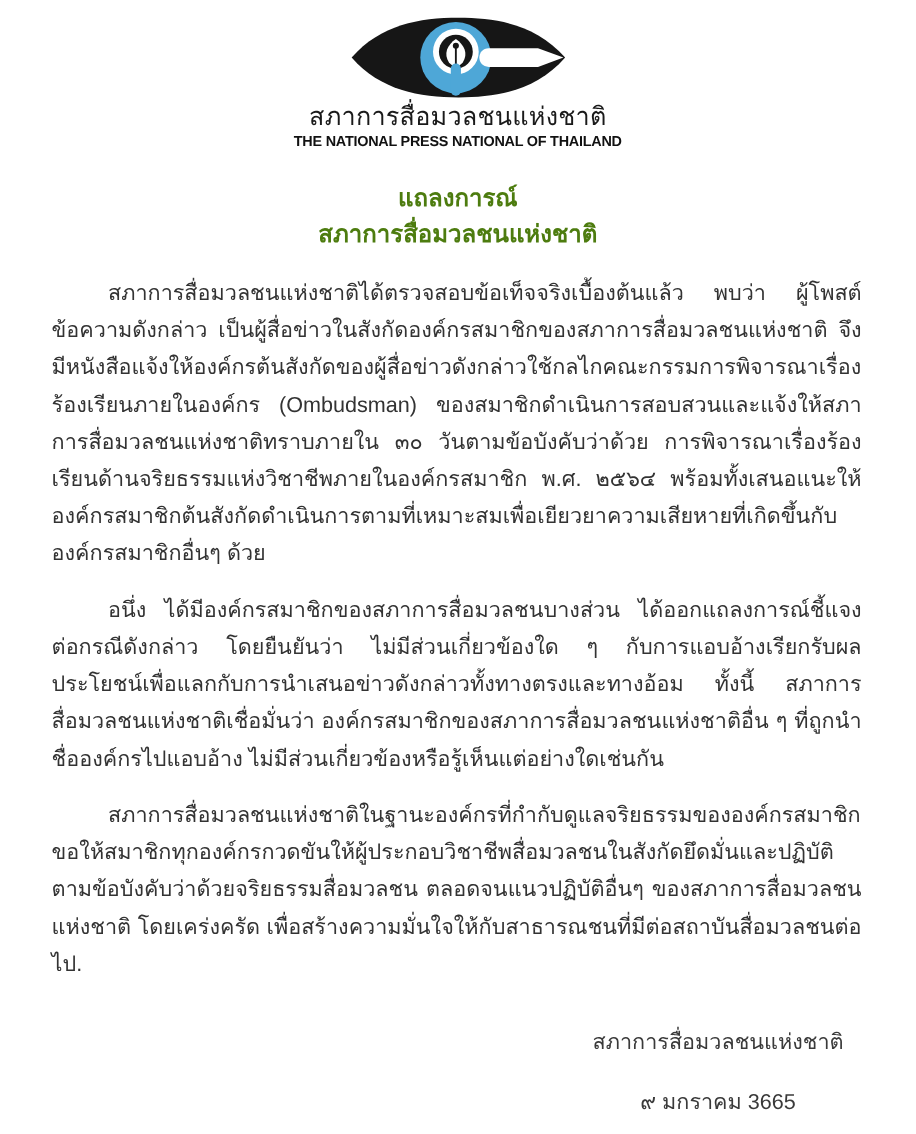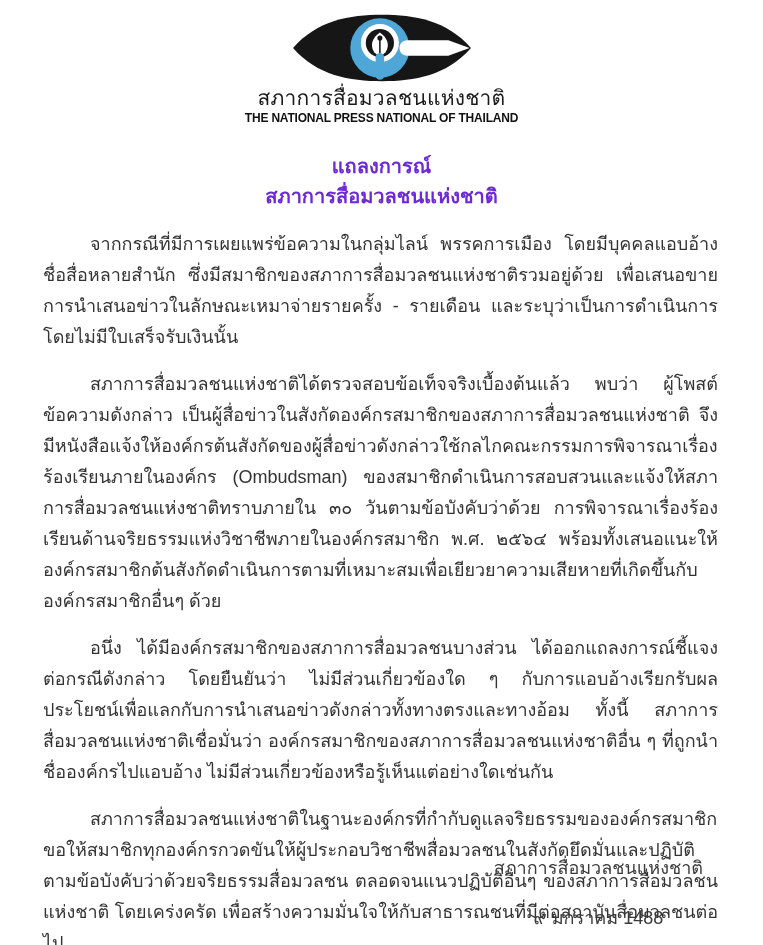--- a/index.html
+++ b/index.html
@@ -20,21 +20,21 @@
     letter-spacing: 0.2px; margin-top: 2px;
   }
   .logo-eng {
     font-size: 12px; line-height: 14px; font-weight: bold; color: #111111;
     letter-spacing: -0.2px; margin-top: 1px;
   }
 
   
   .title-block {
     margin-top: 26px; text-align: center;
-    font-weight: bold; color: #6d28d9;
+    font-weight: bold; color: #4d7c0f;
     font-size: 20px; line-height: 30px;
   }
 
   
   .body-text {
     margin: 18px 45px 0 43px;
     font-size: 18px; line-height: 31px;
     text-align: justify;
     color: #333333;
   }
@@ -75,24 +75,23 @@
     <div class="logo-thai">สภาการสื่อมวลชนแห่งชาติ</div>
     <div class="logo-eng">THE NATIONAL PRESS NATIONAL OF THAILAND</div>
   </div>
 
   <div class="title-block">
     <div>แถลงการณ์</div>
     <div>สภาการสื่อมวลชนแห่งชาติ</div>
   </div>
 
   <div class="body-text">
-    <p>จากกรณีที่มีการเผยแพร่ข้อความในกลุ่มไลน์ พรรคการเมือง โดยมีบุคคลแอบอ้างชื่อสื่อหลายสำนัก ซึ่งมีสมาชิกของสภาการสื่อมวลชนแห่งชาติรวมอยู่ด้วย เพื่อเสนอขายการนำเสนอข่าวในลักษณะเหมาจ่ายรายครั้ง - รายเดือน และระบุว่าเป็นการดำเนินการโดยไม่มีใบเสร็จรับเงินนั้น</p>
     <p>สภาการสื่อมวลชนแห่งชาติได้ตรวจสอบข้อเท็จจริงเบื้องต้นแล้ว พบว่า ผู้โพสต์ข้อความดังกล่าว เป็นผู้สื่อข่าวในสังกัดองค์กรสมาชิกของสภาการสื่อมวลชนแห่งชาติ จึงมีหนังสือแจ้งให้องค์กรต้นสังกัดของผู้สื่อข่าวดังกล่าวใช้กลไกคณะกรรมการพิจารณาเรื่องร้องเรียนภายในองค์กร (Ombudsman) ของสมาชิกดำเนินการสอบสวนและแจ้งให้สภาการสื่อมวลชนแห่งชาติทราบภายใน ๓๐ วันตามข้อบังคับว่าด้วย การพิจารณาเรื่องร้องเรียนด้านจริยธรรมแห่งวิชาชีพภายในองค์กรสมาชิก พ.ศ. ๒๕๖๔ พร้อมทั้งเสนอแนะให้องค์กรสมาชิกต้นสังกัดดำเนินการตามที่เหมาะสมเพื่อเยียวยาความเสียหายที่เกิดขึ้นกับองค์กรสมาชิกอื่นๆ ด้วย</p>
     <p>อนึ่ง ได้มีองค์กรสมาชิกของสภาการสื่อมวลชนบางส่วน ได้ออกแถลงการณ์ชี้แจงต่อกรณีดังกล่าว โดยยืนยันว่า ไม่มีส่วนเกี่ยวข้องใด ๆ กับการแอบอ้างเรียกรับผลประโยชน์เพื่อแลกกับการนำเสนอข่าวดังกล่าวทั้งทางตรงและทางอ้อม ทั้งนี้ สภาการสื่อมวลชนแห่งชาติเชื่อมั่นว่า องค์กรสมาชิกของสภาการสื่อมวลชนแห่งชาติอื่น ๆ ที่ถูกนำชื่อองค์กรไปแอบอ้าง ไม่มีส่วนเกี่ยวข้องหรือรู้เห็นแต่อย่างใดเช่นกัน</p>
     <p>สภาการสื่อมวลชนแห่งชาติในฐานะองค์กรที่กำกับดูแลจริยธรรมขององค์กรสมาชิก ขอให้สมาชิกทุกองค์กรกวดขันให้ผู้ประกอบวิชาชีพสื่อมวลชนในสังกัดยึดมั่นและปฏิบัติตามข้อบังคับว่าด้วยจริยธรรมสื่อมวลชน ตลอดจนแนวปฏิบัติอื่นๆ ของสภาการสื่อมวลชนแห่งชาติ โดยเคร่งครัด เพื่อสร้างความมั่นใจให้กับสาธารณชนที่มีต่อสถาบันสื่อมวลชนต่อไป.</p>
   </div>
 
   <div class="signature">
     <div class="sig-name">สภาการสื่อมวลชนแห่งชาติ</div>
-    <div class="sig-date">๙ มกราคม 1488</div>
+    <div class="sig-date">๙ มกราคม 3665</div>
   </div>
 
 </div>
 
 </body></html>

